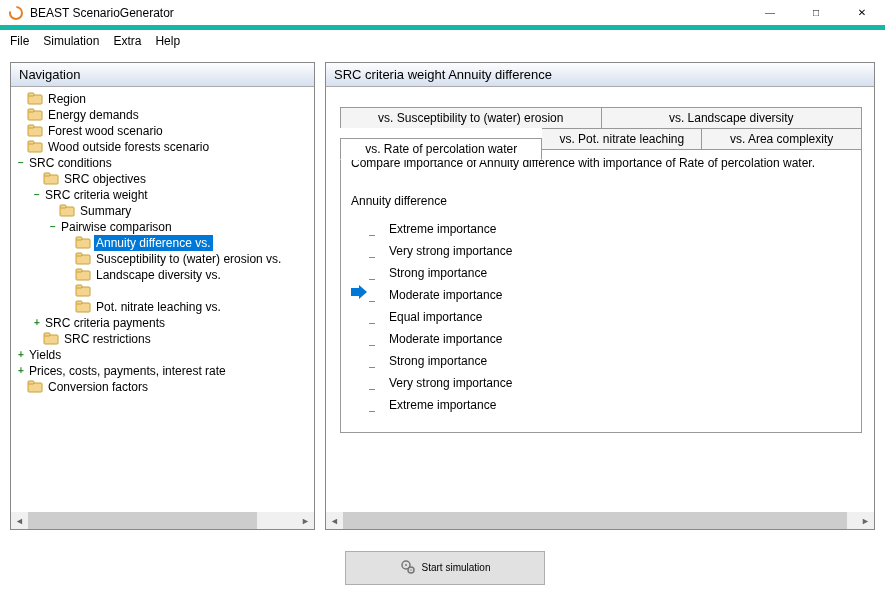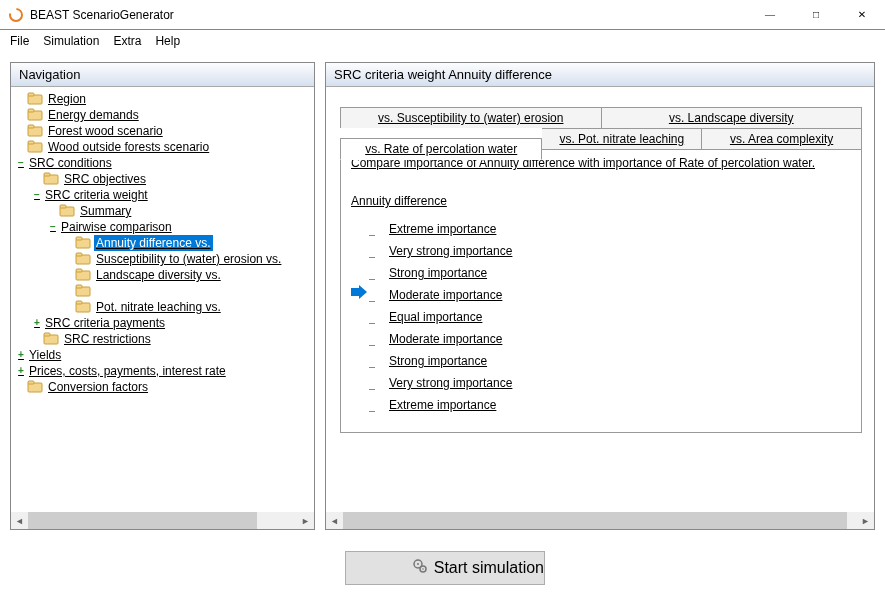--- a/index.html
+++ b/index.html
@@ -1,29 +1,29 @@
 <!DOCTYPE html>
 <html><head>
 <meta charset="utf-8">
 <style>
 * { box-sizing: border-box; margin: 0; padding: 0; }
 body { font-family: "Segoe UI", Tahoma, sans-serif; font-size: 12px; background: #fff; width: 885px; height: 595px; overflow: hidden; }
-.titlebar { height: 30px; display: flex; align-items: center; padding: 0 0 0 8px; border-bottom: 1px solid #14b8a6; }
+.titlebar { height: 30px; display: flex; align-items: center; padding: 0 0 0 8px; border-bottom: 5px solid #14b8a6; }
 .titlebar .icon { width: 16px; height: 16px; margin-right: 6px; }
 .titlebar .title { flex: 1; }
 .winbtns { display: flex; }
 .winbtn { width: 46px; height: 30px; display: flex; align-items: center; justify-content: center; font-family: "Segoe UI Symbol"; font-size: 10px; }
 .menubar { height: 22px; display: flex; align-items: center; padding: 0 4px; gap: 2px; }
 .menubar span { padding: 2px 6px; }
 .workspace { display: flex; padding: 10px; gap: 10px; height: 488px; }
 .panel { border: 1px solid #888; display: flex; flex-direction: column; }
 .panel-nav { width: 305px; }
 .panel-main { flex: 1; }
 .panel-header { background: linear-gradient(#fdfdfe, #d5e0ef); padding: 4px 8px; font-size: 13px; border-bottom: 1px solid #aaa; }
-.panel-body { flex: 1; overflow: hidden; padding: 2px 0 0 2px; position: relative; text-decoration: underline; }
+.panel-body { flex: 1; overflow: hidden; padding: 2px 0 0 2px; position: relative; }
 .tree { font-size: 12px; line-height: 16px; padding: 2px 0 0 0; overflow: hidden; height: 430px; }
 .node { display: flex; align-items: center; height: 16px; white-space: nowrap; }
 .toggle { width: 12px; text-align: center; color: #666; font-size: 10px; }
 .node-icon { width: 16px; height: 14px; margin-right: 3px; display: inline-flex; align-items: center; justify-content: center; }
 .node-label { padding: 0 2px; }
 .node-label.selected { background: #0078d7; color: #fff; }
 .plus { color: #2a8a2a; font-weight: bold; }
 .minus { color: #2a8a2a; font-weight: bold; }
 .scroll-h { position: absolute; bottom: 0; left: 0; right: 0; height: 17px; background: #f0f0f0; display: flex; align-items: center; }
 .scroll-h .arrow { width: 17px; height: 17px; display: flex; align-items: center; justify-content: center; color: #666; font-size: 9px; }
@@ -42,21 +42,21 @@
 .tab-panel { border: 1px solid #999; border-top: none; padding: 6px 10px 20px 10px; }
 .for-line { margin-bottom: 14px; }
 .compare-line { margin-bottom: 24px; }
 .annuity-label { margin-bottom: 6px; }
 .scale { margin-left: 18px; }
 .scale-item { display: flex; align-items: flex-end; height: 22px; position: relative; }
 .scale-tick { width: 20px; display: flex; align-items: center; justify-content: flex-start; }
 .scale-tick::before { content: ""; width: 6px; height: 1px; background: #888; display: inline-block; }
 .pointer { position: absolute; left: -18px; }
 .footer { height: 55px; display: flex; align-items: center; padding: 0 10px; }
-.start-btn { margin-left: 335px; width: 200px; height: 34px; border: 1px solid #adadad; background: #e1e1e1; display: flex; align-items: center; justify-content: flex-end; gap: 6px; font-size: 16px; }
+.start-btn { margin-left: 335px; width: 200px; height: 34px; border: 1px solid #adadad; background: #e1e1e1; display: flex; align-items: center; justify-content: center; gap: 6px; font-size: 10px; }
 svg.folder { width: 16px; height: 14px; }
 </style>
 </head>
 <body>
 
 <div class="titlebar">
   <span class="icon">
     <svg viewBox="0 0 16 16">
         <circle cx="8" cy="8" r="6" fill="none" stroke="#e67e22" stroke-width="2" stroke-dasharray="20 8"></circle>
       </svg>

